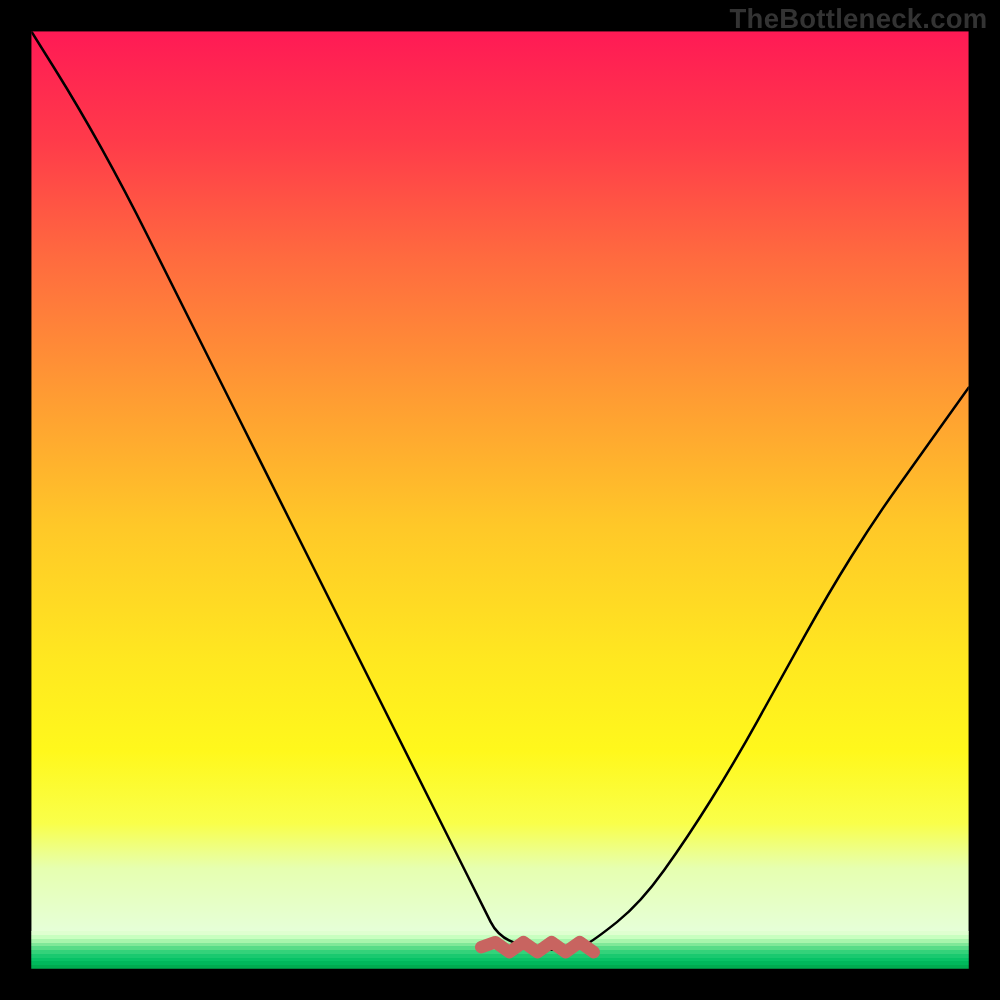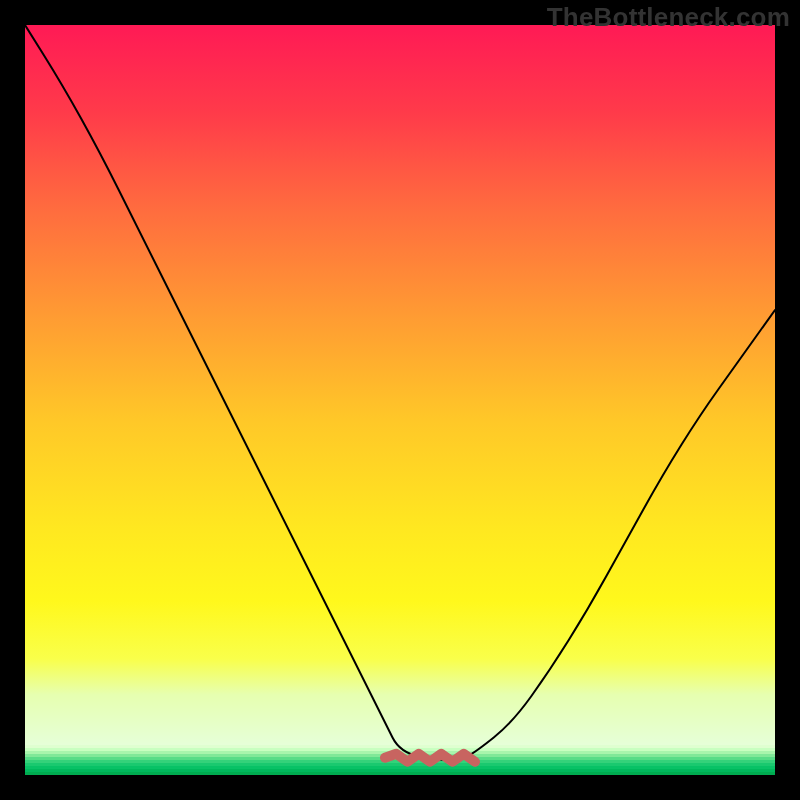--- a/index.html
+++ b/index.html
@@ -15,21 +15,21 @@
     width: 800px;
     height: 800px;
     background: #000;
   }
   .watermark {
     position: absolute;
     top: 2px;
     right: 10px;
     color: #333;
     font-family: Arial, Helvetica, sans-serif;
-    font-size: 26px;
+    font-size: 22px;
     font-weight: 600;
     letter-spacing: 0.2px;
     z-index: 20;
     user-select: none;
   }
   .plot {
     position: absolute;
     left: 25px;
     top: 25px;
     width: 750px;

